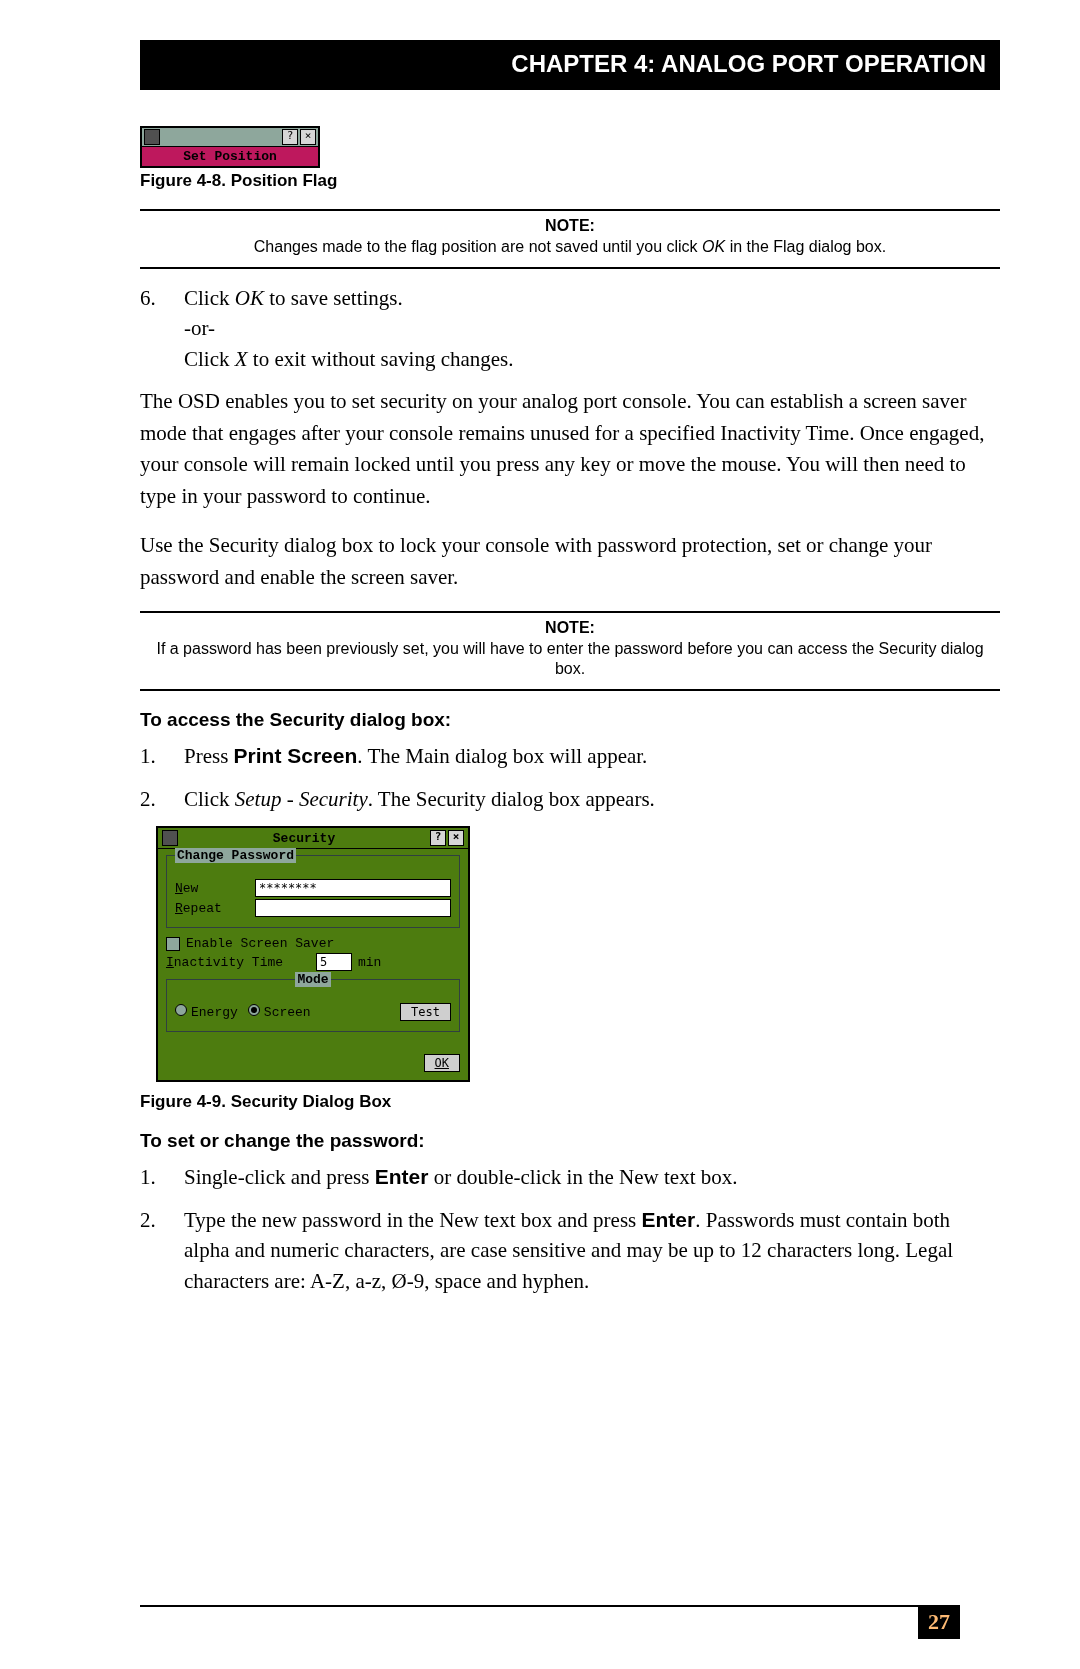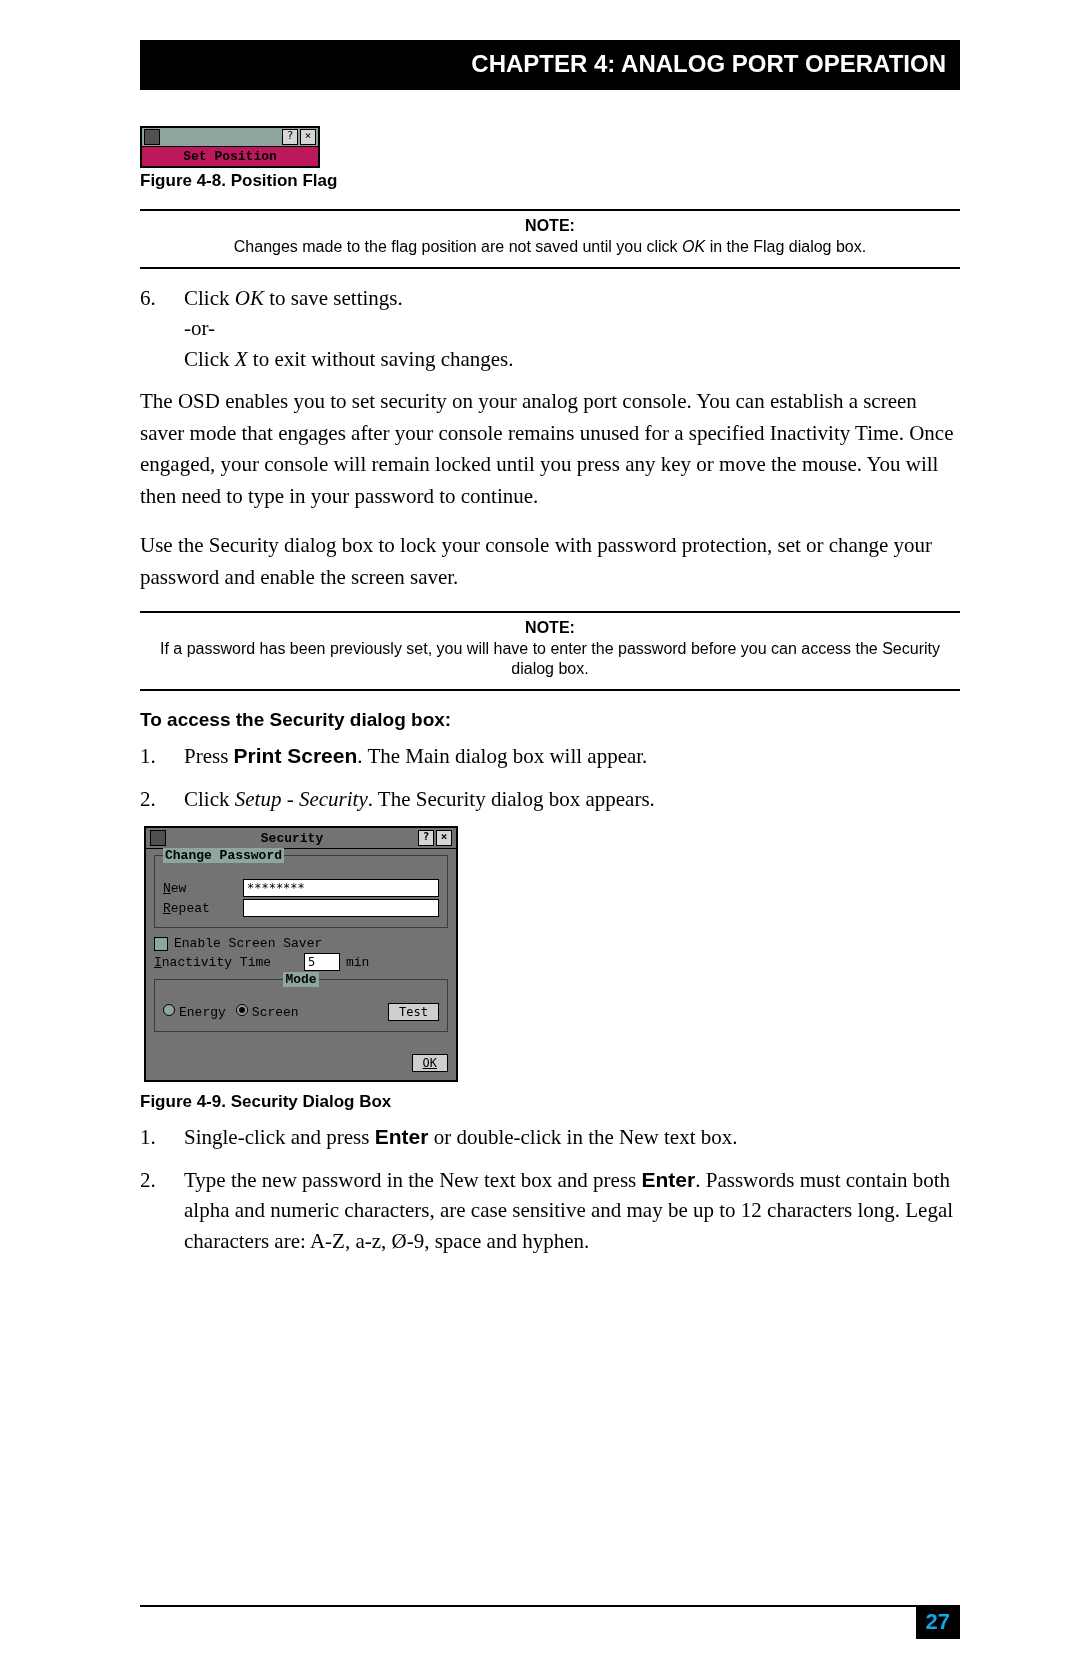--- a/index.html
+++ b/index.html
@@ -7,21 +7,21 @@
     padding: 0;
     background: #fff;
     font-family: "Times New Roman", Times, serif;
     color: #000;
   }
   .page {
     width: 1080px;
     height: 1669px;
     position: relative;
     box-sizing: border-box;
-    padding: 40px 120px 40px 140px;
+    padding: 40px 80px 40px 140px;
   }
   .chapter-bar {
     background: #000;
     color: #fff;
     font-family: Arial, Helvetica, sans-serif;
     font-weight: bold;
     font-size: 24px;
     text-align: right;
     padding: 10px 14px 12px 14px;
     margin-bottom: 36px;
@@ -113,25 +113,25 @@
   .subhead {
     font-family: Arial, Helvetica, sans-serif;
     font-weight: bold;
     font-size: 19px;
     margin: 18px 0 8px 0;
   }
   
   .sec-dialog {
     width: 310px;
     border: 2px solid #000;
-    background: #737373;
+    background: #4d7c0f;
     font-family: "Courier New", monospace;
     font-size: 13px;
     margin-top: 8px;
-    margin-left: 4px;
+    margin-left: 16px;
   }
   .sec-title {
     display:flex; align-items:center; justify-content:space-between;
     border-bottom:1px solid #000; padding:2px 4px;
     font-weight:bold;
   }
   .sec-title-left { display:flex; align-items:center; gap:6px; flex:1; justify-content:center;}
   .sec-title-txt { text-align:center; }
   .sec-body { padding: 6px 8px 8px 8px; }
   .fieldset {
@@ -172,22 +172,22 @@
   .footer {
     position:absolute;
     right: 120px;
     bottom: 30px;
     border-top: 2px solid #000;
     width: calc(1080px - 260px);
     text-align: right;
   }
   .pg {
     display:inline-block;
-    background:#000; color:#0ea5e9;
-    font-family: Liberation Sans, sans-serif;
+    background:#000; color:#fdba74;
+    font-family: Liberation Serif, serif;
     font-weight:bold; font-size:22px;
     padding: 4px 10px;
     margin-top: -2px;
   }
 </style>
 </head>
 <body>
 
 <div class="page">
 
@@ -289,20 +289,21 @@
         </div>
       </div>
     </div>
     <div class="ok-row">
       <span class="btn" style="text-decoration:underline;">OK</span>
     </div>
   </div>
 
   <div class="caption" style="margin-top:10px;">Figure 4-9. Security Dialog Box</div>
 
+  <div class="subhead">To set or change the password:</div>
   <div class="step-list">
     <div class="step-item">
       <div class="step-num">1.</div>
       <div class="step-body"><span>Single-click and press </span><span class="bold">Enter</span><span> or double-click in the New text box.</span></div>
     </div>
     <div class="step-item">
       <div class="step-num">2.</div>
       <div class="step-body"><span>Type the new password in the New text box and press </span><span class="bold">Enter</span><span>. Passwords must contain both alpha and numeric characters, are case sensitive and may be up to 12 characters long. Legal characters are: A-Z, a-z, Ø-9, space and hyphen.</span></div>
     </div>
   </div>

